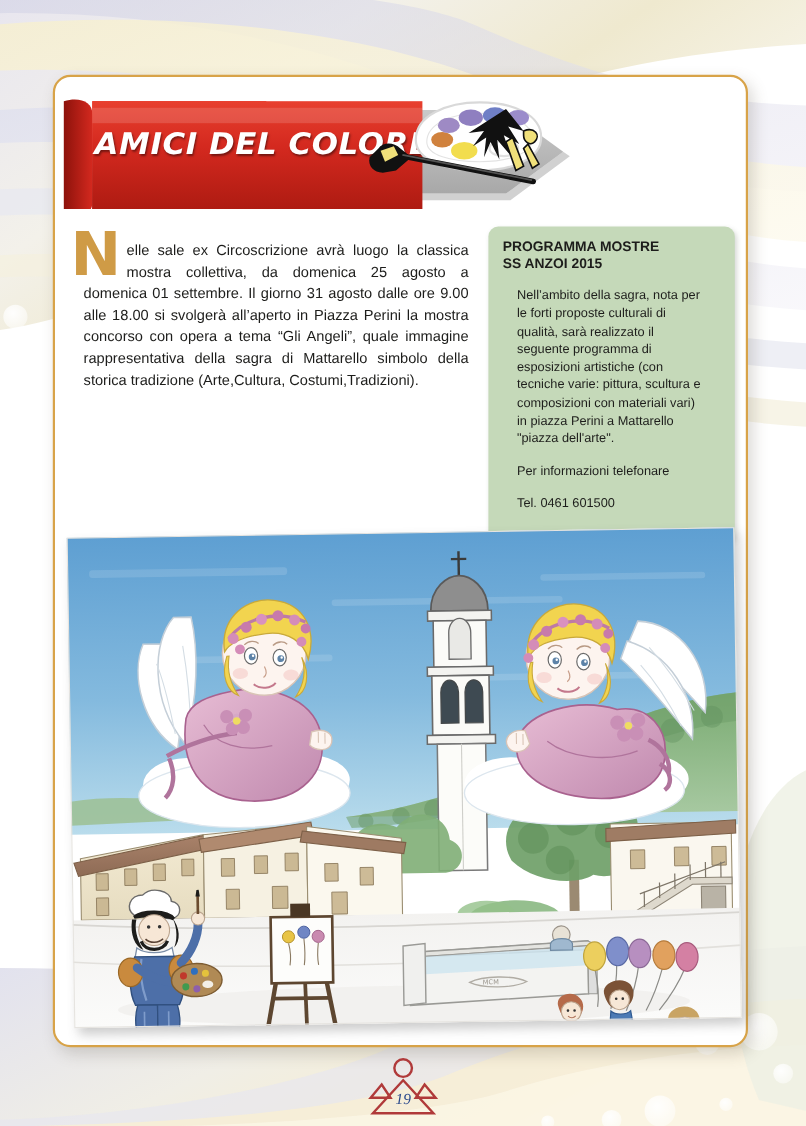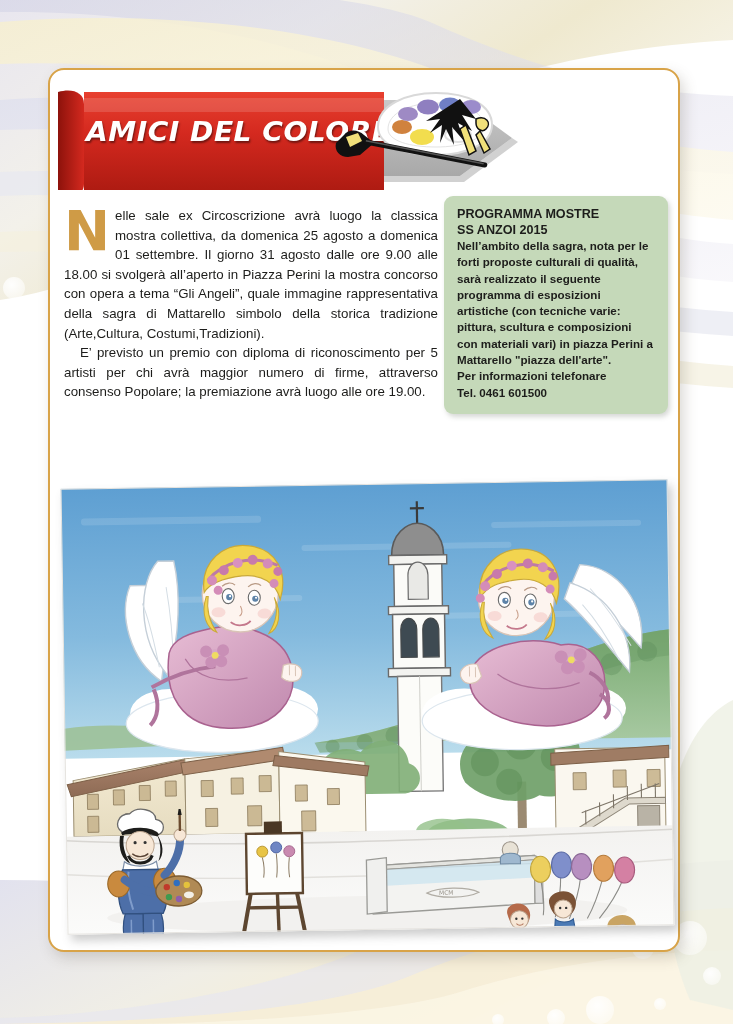--- a/index.html
+++ b/index.html
@@ -50,38 +50,38 @@
     text-align:justify;
   }
   #dropcap{
     float:left;
     font-family:"DejaVu Sans", sans-serif;
     font-weight:bold;
     font-size:55px;line-height:46px;
     color:#cf9b46;
     margin:2px 5px 0 0;
   }
-  #body-col p{margin:0;}
+  #body-col p{margin:12px;}
   #body-col p.indent{text-indent:16px;}
 
   
   #green-box{
-    position:absolute;left:444px;top:196px;width:224px;
+    position:absolute;left:444px;top:206px;width:224px;
     background:#c5d9b9;
     border-radius:9px;
     padding:11px 13px 13px 13px;
     box-sizing:border-box;
     z-index:6;
     color:#1d1d1b;
     font-family:"Liberation Sans", sans-serif;
     font-size:11.6px;line-height:16.3px;
     box-shadow:2px 3px 5px rgba(120,125,115,.30);
   }
   #green-box .gb-title{font-weight:bold;font-size:12.6px;line-height:15.5px;}
-  #green-box p{margin:0;font-weight:bold;}
+  #green-box p{margin:13px;}
   #green-box p.ital{font-style:italic;}
 
   
   #illus-wrap{
     position:absolute;left:64px;top:484px;width:607px;height:453px;
     z-index:6;
   }
   #illus{
     position:absolute;left:0;top:0;width:607px;height:446px;
     transform:rotate(-0.9deg);
@@ -227,21 +227,20 @@
       <path d="M6,58 L14,50 C18,44 28,44 34,50 L44,58 L30,70 L18,72 C10,72 4,66 6,58 Z" fill="#111111"></path>
       <path d="M16,52 L28,48 L32,56 L20,62 Z" fill="#f0e07a"></path>
       <rect x="34" y="54" width="126" height="5" rx="2.5" transform="rotate(11 34 54)" fill="#111111"></rect>
       <rect x="36" y="55" width="120" height="1.6" transform="rotate(11 36 55)" fill="#555555"></rect>
     </g>
   </svg>
 
   <div id="body-col">
     <span id="dropcap">N</span>
     <p>elle sale ex Circoscrizione avrà luogo la classica mostra collettiva, da domenica 25 agosto a domenica 01 settembre. Il giorno 31 agosto dalle ore 9.00 alle 18.00 si svolgerà all’aperto in Piazza Perini la mostra concorso con opera a tema “Gli Angeli”, quale immagine rappresentativa della sagra di Mattarello simbolo della storica tradizione (Arte,Cultura, Costumi,Tradizioni).</p>
-    <p class="indent">E’ previsto un premio con diploma di riconoscimento per 5 artisti per chi avrà maggior numero di firme, attraverso consenso Popolare; la premiazione avrà luogo alle ore 19.00.</p>
   </div>
 
   <div id="green-box">
     <div class="gb-title">PROGRAMMA MOSTRE</div>
     <div class="gb-title">SS ANZOI 2015</div>
     <p>Nell’ambito della sagra, nota per le forti proposte culturali di qualità, sarà realizzato il seguente programma di esposizioni artistiche (con tecniche varie: pittura, scultura e composizioni con materiali vari) in piazza Perini a Mattarello "piazza dell'arte".</p>
     <p>Per informazioni telefonare</p>
     <p>Tel. 0461 601500</p>
   </div>
 
@@ -711,14 +710,23 @@
             <path d="M8,48 L8,54" stroke="#8e8a82" stroke-width="3"></path>
             <path d="M28,48 L28,54" stroke="#8e8a82" stroke-width="3"></path>
           </g>
         </g>
 
         <rect x="0" y="0" width="607" height="446" fill="none" stroke="#e6e4e0" stroke-width="2"></rect>
       </svg>
     </div>
   </div>
 
+  <div id="page-badge">
+    <svg width="75" height="58" viewBox="0 0 75 58">
+      <circle cx="37.5" cy="11" r="8" fill="none" stroke="#b03a3a" stroke-width="2.2"></circle>
+      <path d="M37.5,22 L10,52 L65,52 Z" fill="none" stroke="#b03a3a" stroke-width="2.2"></path>
+      <path d="M26,38 L8,38 L18,26 Z" fill="none" stroke="#b03a3a" stroke-width="2.2"></path>
+      <path d="M49,38 L67,38 L57,26 Z" fill="none" stroke="#b03a3a" stroke-width="2.2"></path>
+    </svg>
+    <div id="page-num">19</div>
+  </div>
 
 </div>
 
 </body></html>

